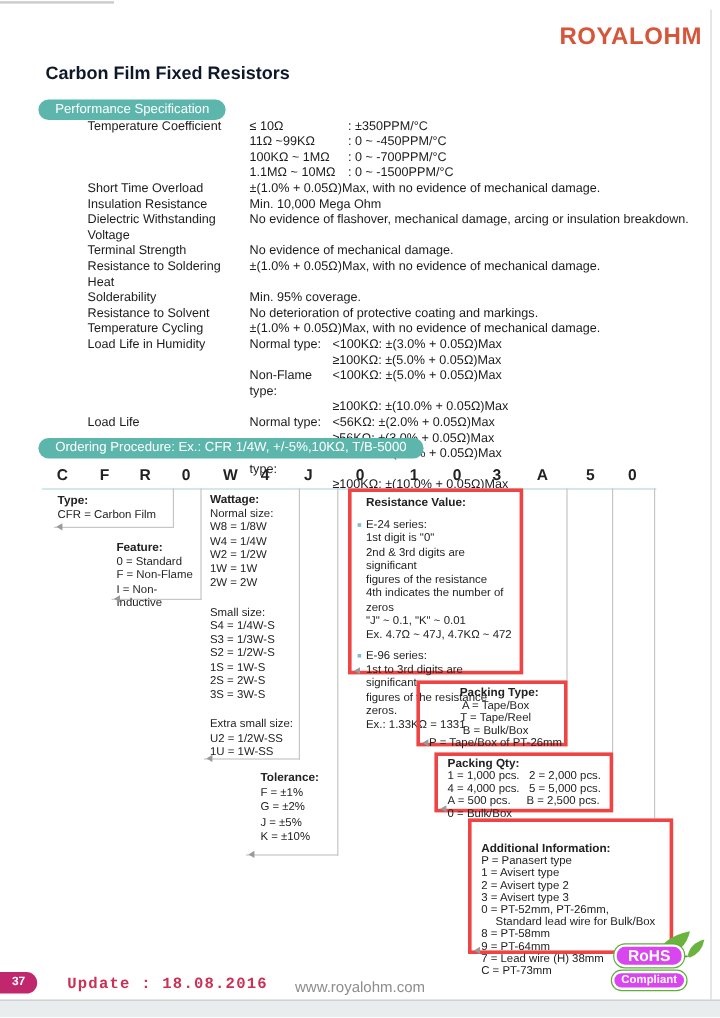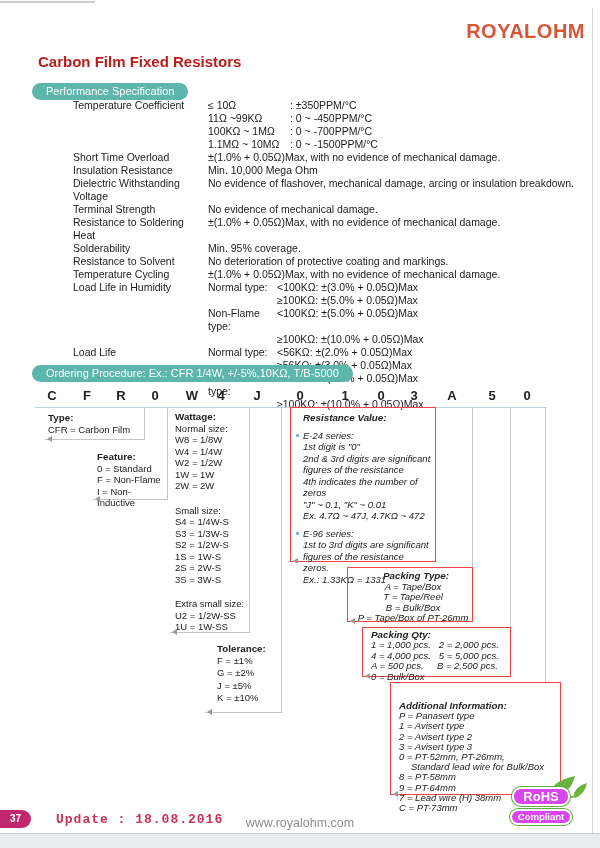--- a/index.html
+++ b/index.html
@@ -1,38 +1,38 @@
 <!DOCTYPE html>
 <html><head>
 <meta charset="utf-8">
 <style>
   html,body{margin:0;padding:0;background:#fff;}
   .page{position:relative;width:600px;height:848px;background:#fff;overflow:hidden;
         font-family:"Liberation Sans","DejaVu Sans",sans-serif;color:#1b1b1b;}
   
   .brand{position:absolute;top:20px;right:15px;font-size:20px;font-weight:bold;color:#d5563a;letter-spacing:.5px;}
-  .ptitle{position:absolute;left:38px;top:53px;font-size:15px;font-weight:bold;color:#b91c1c;}
+  .ptitle{position:absolute;left:38px;top:53px;font-size:15px;font-weight:bold;color:#0f172a;}
   .pill{position:absolute;background:#5db6ab;color:#fff;font-size:11px;line-height:17px;
         padding:0 14px;border-radius:9px;white-space:nowrap;}
   
   .spec{position:absolute;left:73px;top:99px;width:505px;font-size:10.5px;line-height:13px;}
   .srow{display:flex;align-items:flex-start;}
   .slabel{width:135px;flex:0 0 135px;}
   .svalue{flex:1;}
   .sline{display:flex;}
   .sc1{width:82px;flex:0 0 82px;}
   .st{width:69px;flex:0 0 69px;}
   
   .code-char{position:absolute;top:388px;transform:translateX(-50%);font-size:13px;font-weight:bold;color:#222;}
   .topline{position:absolute;left:35px;top:407px;width:512px;height:1px;background:#bcd7db;}
   .conn{position:absolute;width:1px;background:#c6c6c6;}
   .dbox{position:absolute;font-size:9.5px;line-height:11.5px;color:#222;box-sizing:border-box;}
   .br{border-right:1px solid #c6c6c6;}
   .bb{border-bottom:1px solid #c6c6c6;}
-  .ba{border:1px solid #ef4444;font-style:italic;}
+  .ba{border:3px solid #ef4444;}
   .btitle{font-weight:bold;font-size:9.8px;}
   .arr{position:absolute;left:2px;bottom:-3px;width:0;height:0;
        border-top:3px solid transparent;border-bottom:3px solid transparent;border-right:5px solid #999;}
   .gap{margin-top:13px;}
   .bsec{position:relative;margin-top:6px;}
   .bsec::before{content:"";position:absolute;left:-7px;top:4px;width:3px;height:3px;background:#7fbcc9;}
   .pre{white-space:pre;}
   .cont{padding-left:12px;}
   .lh102{line-height:10.2px;}
   .lh104{line-height:10.4px;}

